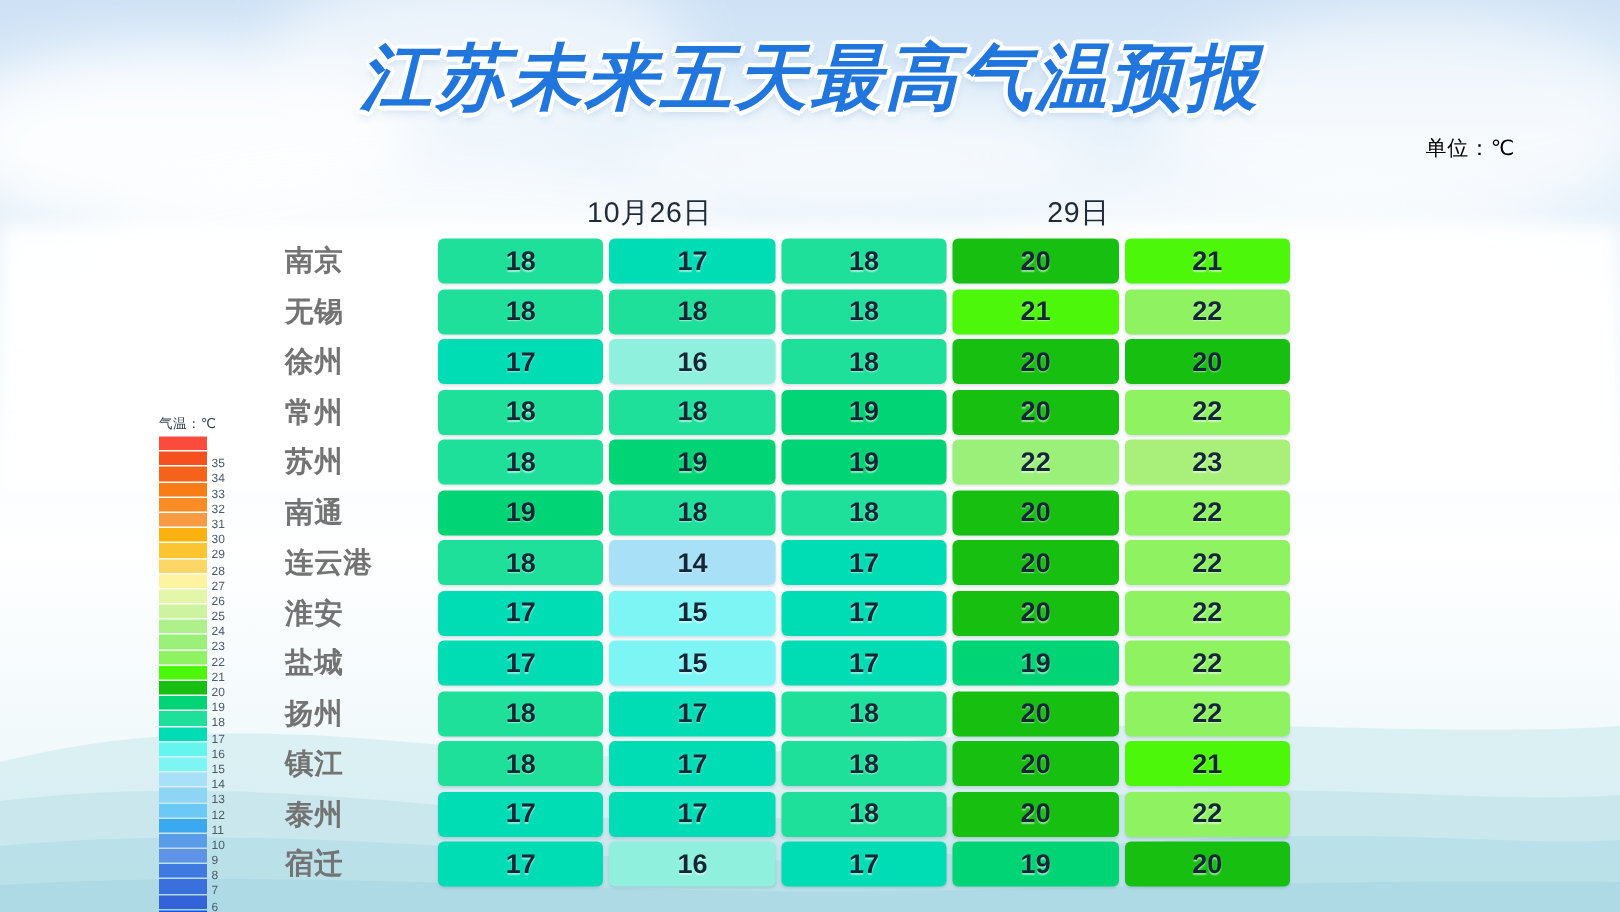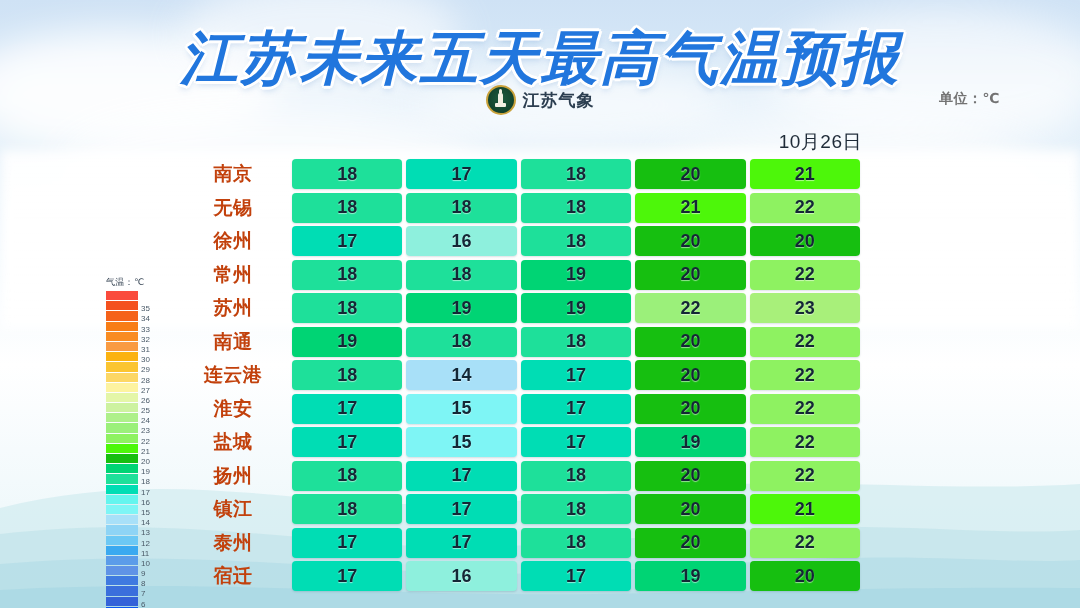--- a/index.html
+++ b/index.html
@@ -26,21 +26,21 @@
     position:absolute;left:0;right:0;top:150px;height:180px;
     background:linear-gradient(180deg,rgba(255,255,255,.92),rgba(255,255,255,1) 40%,rgba(255,255,255,.95));
     filter:blur(6px);
   }
   #bg .mist{position:absolute;left:0;right:0;top:70px;height:70px;background:rgba(255,255,255,.45);filter:blur(22px);}
   #bg .hills{position:absolute;left:0;right:0;bottom:0;height:250px;}
   
   #page{position:absolute;inset:0;z-index:2;}
   .title{
     position:absolute;left:0;right:0;top:20px;text-align:center;
-    font-size:58px;font-weight:bold;font-style:italic;letter-spacing:2px;
+    font-size:48px;font-weight:bold;font-style:italic;letter-spacing:2px;
     color:#2176dd;
     text-shadow:
       -2px -2px 0 #fff, 2px -2px 0 #fff, -2px 2px 0 #fff, 2px 2px 0 #fff,
       0 -3px 0 #fff, 0 3px 0 #fff, -3px 0 0 #fff, 3px 0 0 #fff,
       0 4px 6px rgba(60,120,190,.25);
   }
   .logo-row{
     position:absolute;left:0;right:0;top:82px;height:36px;
     display:flex;align-items:center;justify-content:center;gap:7px;
   }
@@ -54,42 +54,42 @@
     width:5px;height:14px;background:#f2efe2;border-radius:2px 2px 0 0;position:relative;
   }
   .logo-badge .tower:before{
     content:"";position:absolute;left:-3px;top:10px;width:11px;height:4px;background:#f2efe2;border-radius:1px;
   }
   .logo-badge .tower:after{
     content:"";position:absolute;left:1px;top:-4px;width:3px;height:5px;background:#f2efe2;border-radius:2px;
   }
   .logo-text{font-size:17px;font-weight:bold;color:#2c3e50;letter-spacing:1px;}
   .unit{
-    position:absolute;right:80px;top:90px;font-size:14px;color:#737373;letter-spacing:.5px;font-weight:bold;
+    position:absolute;right:70px;top:90px;font-size:14px;color:#000000;letter-spacing:.5px;
   }
   
   .legend{position:absolute;left:106px;top:232px;width:60px;margin-top:44px;}
   .legend-title{font-size:9px;color:#2f3e4e;letter-spacing:.3px;white-space:nowrap;margin-bottom:2px;}
   .legend-bar{position:relative;width:32px;}
   .legend-row{position:relative;height:10.2px;}
   .legend-swatch{width:32px;height:9.2px;display:block;}
   .legend-label{
     position:absolute;left:35px;top:4px;font-size:8px;color:#4a5a68;line-height:8px;white-space:nowrap;
   }
   
   .table{position:absolute;left:190px;top:125px;width:672px;}
   .head-row{display:flex;height:33px;align-items:center;}
   .head-city{width:100px;flex:0 0 100px;}
   .head-cell{
-    flex:1 1 0;text-align:right;font-size:19px;color:#1f2b38;font-weight:500;letter-spacing:.5px;
+    flex:1 1 0;text-align:center;font-size:19px;color:#1f2b38;font-weight:500;letter-spacing:.5px;
   }
   .body-row{display:flex;align-items:center;height:32px;margin-bottom:1.5px;}
   .city{
-    width:100px;flex:0 0 100px;text-align:center;padding-right:14px;box-sizing:border-box;
-    font-size:19px;font-weight:bold;color:#c2410c;letter-spacing:.5px;
+    width:100px;flex:0 0 100px;text-align:left;padding-right:14px;box-sizing:border-box;
+    font-size:19px;font-weight:bold;color:#737373;letter-spacing:.5px;
   }
   .cell-wrap{flex:1 1 0;padding:0 2px;box-sizing:border-box;}
   .cell{
     height:30px;border-radius:4px;display:flex;align-items:center;justify-content:center;
     font-size:18px;font-weight:bold;color:#142736;
     text-shadow:0 1px 1px rgba(255,255,255,.55);
     box-shadow:0 1px 2px rgba(40,70,90,.16);
   }
   .footnote{
     position:absolute;left:0;right:0;bottom:10px;text-align:center;
@@ -114,26 +114,20 @@
     <path d="M0,176 C140,160 250,176 380,186 C520,196 640,176 780,170 C900,165 1000,178 1080,172 L1080,250 L0,250 Z" fill="#c2e4ea" opacity="0.7"></path>
     <path d="M0,206 C160,192 300,208 430,214 C580,221 700,204 840,200 C950,197 1020,206 1080,202 L1080,250 L0,250 Z" fill="#b2dce6" opacity="0.65"></path>
     <path d="M0,232 C180,222 340,234 500,236 C660,238 820,228 1080,230 L1080,250 L0,250 Z" fill="#a5d6e2" opacity="0.6"></path>
   </svg>
 </div>
 
 <div id="page">
 
   <div class="title">江苏未来五天最高气温预报</div>
 
-  <div class="logo-row">
-    <span class="logo-badge">
-      <span class="tower"></span>
-    </span>
-    <span class="logo-text">江苏气象</span>
-  </div>
 
   <div class="unit">单位：℃</div>
 
   <div class="legend">
     <div class="legend-title">气温：℃</div>
     <div class="legend-bar" id="legend-bar">
         <div class="legend-row">
           <span class="legend-swatch" style="background: rgb(250, 75, 60);"></span>
         </div>
         <div class="legend-row">
@@ -272,20 +266,21 @@
           <span class="legend-swatch" style="background: rgb(22, 34, 230);"></span>
           <span class="legend-label">2</span>
         </div>
       </div>
   </div>
 
   <div class="table">
     <div class="head-row">
       <div class="head-city"></div>
       <div class="head-cell">10月26日</div>
+      <div class="head-cell">29日</div>
     </div>
     <div id="table-body">
         <div class="body-row">
           <div class="city">南京</div>
           <div class="cell-wrap">
             <div class="cell" style="background: rgb(30, 224, 154);">18</div>
           </div>
           <div class="cell-wrap">
             <div class="cell" style="background: rgb(0, 221, 180);">17</div>
           </div>

